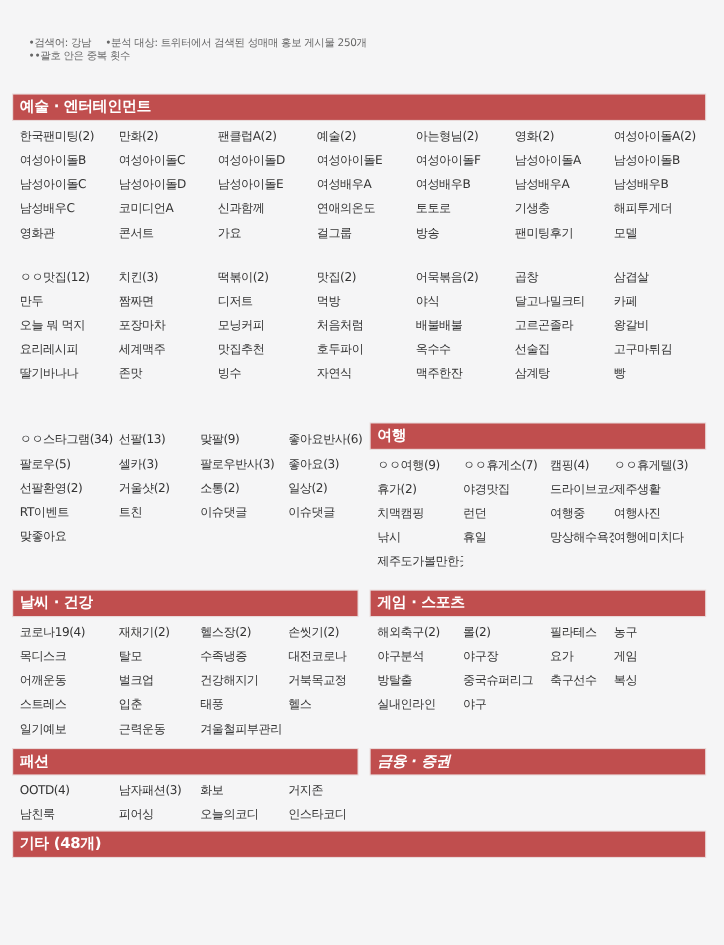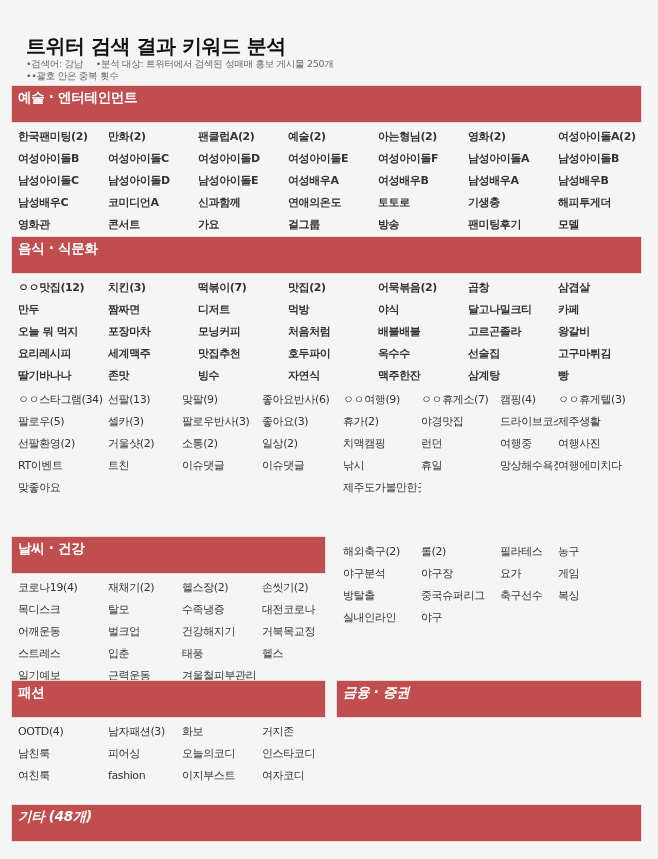--- a/index.html
+++ b/index.html
@@ -9,38 +9,37 @@
     font-family:"DejaVu Sans","Liberation Sans",sans-serif;
     color:#333;
     position:relative;
   }
   .title-block { position:absolute; left:26px; top:34px; }
   .title { font-size:20px; font-weight:bold; color:#111; letter-spacing:-0.5px; margin:0; line-height:24px; }
   .note { font-size:9.5px; color:#666; line-height:12px; letter-spacing:-0.3px; }
   .note span { margin-right:10px; }
   .section { position:absolute; }
   .bar {
-    background:#c04e4e; color:#fff; height:36px; line-height:23px;
+    background:#c04e4e; color:#fff; height:23px; line-height:23px;
     font-size:13.5px; font-weight:bold; padding-left:6px; letter-spacing:-0.3px;
     box-shadow: 0 0 0 1px #e9d9d9;
   }
   .grid { display:grid; margin-top:4px; padding-left:6px; }
   .cell { font-size:11px; color:#333; height:22px; line-height:22px; letter-spacing:-0.4px; white-space:nowrap; overflow:hidden; }
   .full { left:12px; width:629px; }
   .left { left:12px; width:313px; }
   .right { left:337px; width:304px; }
-  .full .grid { grid-template-columns: 90px 90px 90px 90px 90px 90px 89px; font-weight: bold; }
+  .full .grid { grid-template-columns: 90px 90px 90px 90px 90px 90px 89px; }
   .left .grid { grid-template-columns: 90px 74px 80px 69px; }
   .right .grid { grid-template-columns: 78px 79px 58px 89px; }
 </style>
 </head>
 <body>
 
 <div class="title-block">
-  <h1 class="title">트위터 검색 결과 키워드 분석</h1>
   <div class="note">
     <span>•검색어: 강남</span>
     <span>•분석 대상: 트위터에서 검색된 성매매 홍보 게시물 250개</span>
   </div>
   <div class="note">••괄호 안은 중복 횟수</div>
 </div>
 
 <div class="section full" style="top:86px;">
   <div class="bar">예술 · 엔터테인먼트</div>
   <div class="grid">
@@ -76,25 +75,24 @@
       <div class="cell">콘서트</div>
       <div class="cell">가요</div>
       <div class="cell">걸그룹</div>
       <div class="cell">방송</div>
       <div class="cell">팬미팅후기</div>
       <div class="cell">모델</div>
     </div>
 </div>
 
 <div class="section full" style="top:237px;">
-  <div class="bar">음식 · 식문화</div>
   <div class="grid">
       <div class="cell">ㅇㅇ맛집(12)</div>
       <div class="cell">치킨(3)</div>
-      <div class="cell">떡볶이(7)</div>
+      <div class="cell">떡볶이(2)</div>
       <div class="cell">맛집(2)</div>
       <div class="cell">어묵볶음(2)</div>
       <div class="cell">곱창</div>
       <div class="cell">삼겹살</div>
       <div class="cell">만두</div>
       <div class="cell">짬짜면</div>
       <div class="cell">디저트</div>
       <div class="cell">먹방</div>
       <div class="cell">야식</div>
       <div class="cell">달고나밀크티</div>
@@ -139,20 +137,21 @@
       <div class="cell">일상(2)</div>
       <div class="cell">RT이벤트</div>
       <div class="cell">트친</div>
       <div class="cell">이슈댓글</div>
       <div class="cell">이슈댓글</div>
       <div class="cell">맞좋아요</div>
     </div>
 </div>
 
 <div class="section right" style="top:385px;">
+  <div class="bar">여행</div>
   <div class="grid">
       <div class="cell">ㅇㅇ여행(9)</div>
       <div class="cell">ㅇㅇ휴게소(7)</div>
       <div class="cell">캠핑(4)</div>
       <div class="cell">ㅇㅇ휴게텔(3)</div>
       <div class="cell">휴가(2)</div>
       <div class="cell">야경맛집</div>
       <div class="cell">드라이브코스</div>
       <div class="cell">제주생활</div>
       <div class="cell">치맥캠핑</div>
@@ -186,20 +185,21 @@
       <div class="cell">입춘</div>
       <div class="cell">태풍</div>
       <div class="cell">헬스</div>
       <div class="cell">일기예보</div>
       <div class="cell">근력운동</div>
       <div class="cell">겨울철피부관리</div>
     </div>
 </div>
 
 <div class="section right" style="top:537px;">
+  <div class="bar">게임 · 스포츠</div>
   <div class="grid">
       <div class="cell">해외축구(2)</div>
       <div class="cell">롤(2)</div>
       <div class="cell">필라테스</div>
       <div class="cell">농구</div>
       <div class="cell">야구분석</div>
       <div class="cell">야구장</div>
       <div class="cell">요가</div>
       <div class="cell">게임</div>
       <div class="cell">방탈출</div>
@@ -226,15 +226,15 @@
       <div class="cell">fashion</div>
       <div class="cell">이지부스트</div>
       <div class="cell">여자코디</div>
     </div>
 </div>
 
 <div class="section right" style="top:681px;font-style:italic;">
   <div class="bar">금융 · 증권</div>
 </div>
 
-<div class="section full" style="top:805px;font-style:italic;">
+<div class="section full" style="top:756px;">
   <div class="bar">기타 (48개)</div>
 </div>
 
 </body></html>

